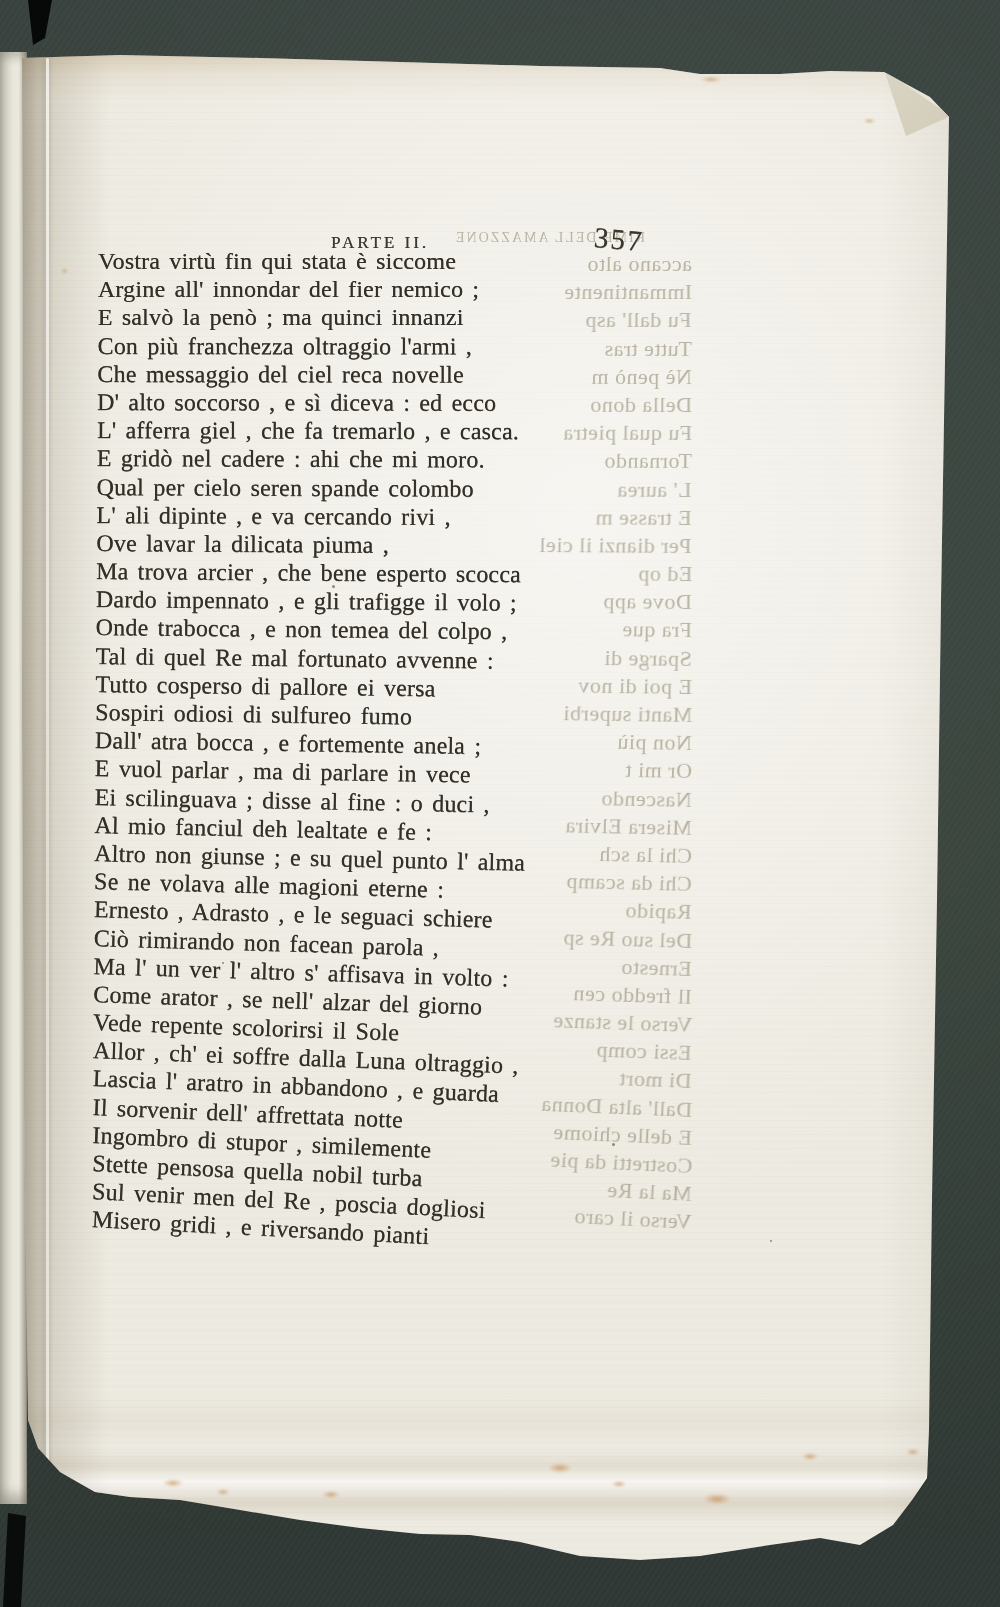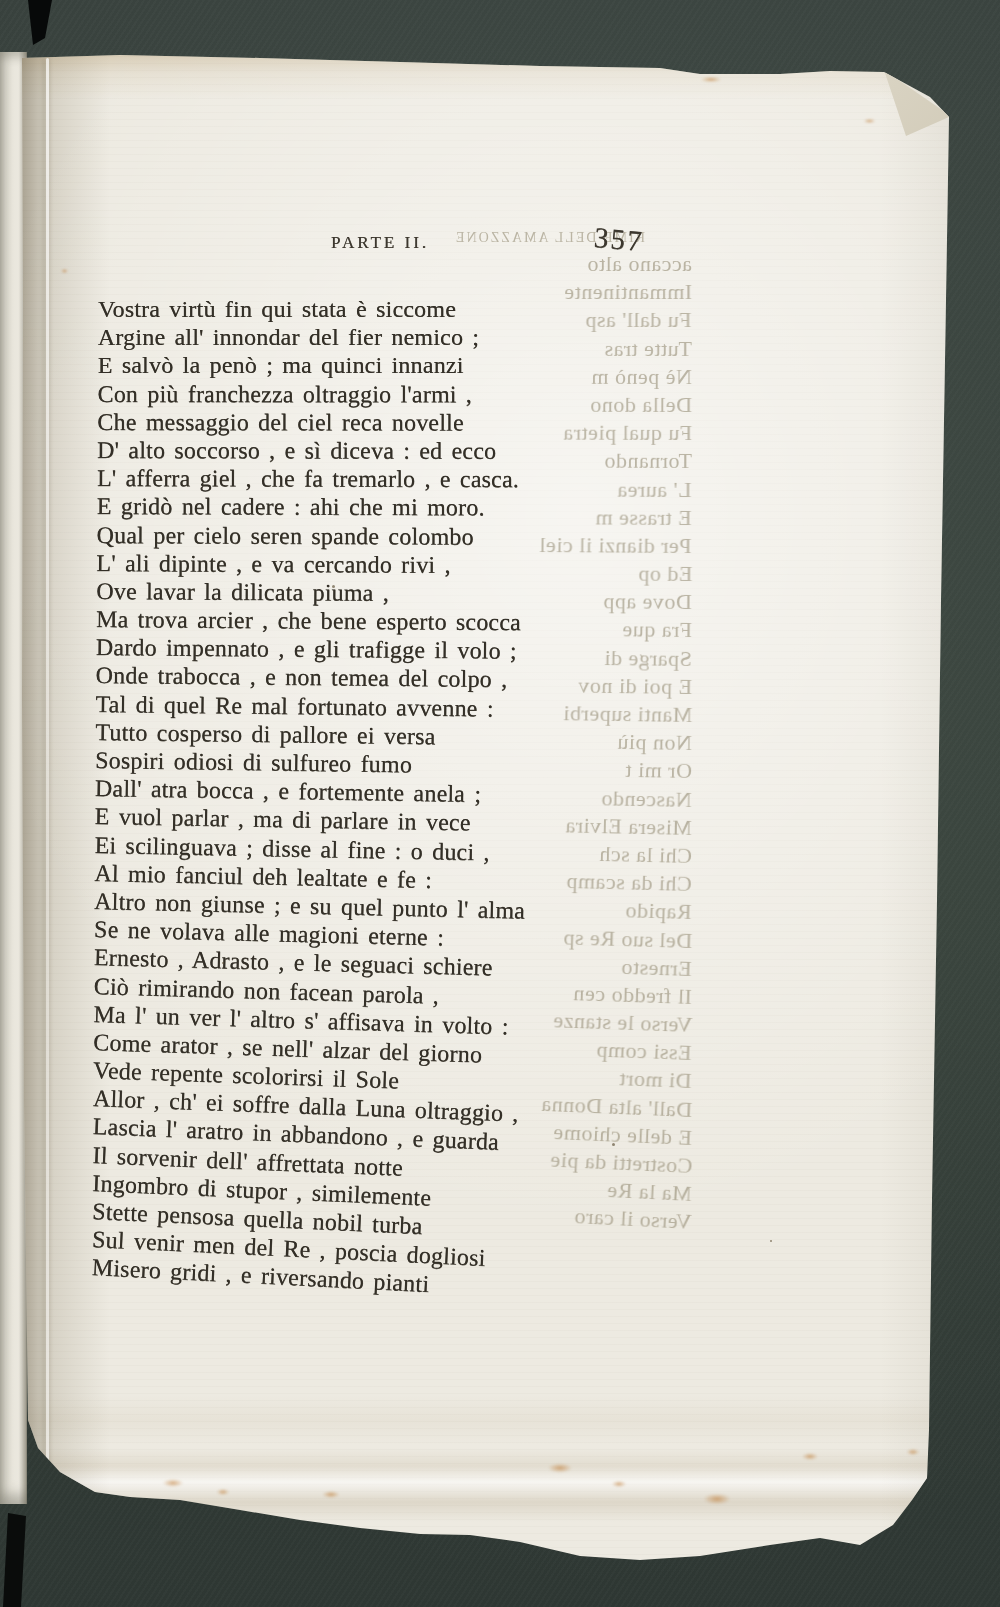--- a/index.html
+++ b/index.html
@@ -159,21 +159,21 @@
       <div class="ghost-line" style="transform: rotate(1.95976deg);"><span>Verso le stanze</span></div>
       <div class="ghost-line" style="transform: rotate(2.08474deg);"><span>Essi comp</span></div>
       <div class="ghost-line" style="transform: rotate(2.21289deg);"><span>Di mort</span></div>
       <div class="ghost-line" style="transform: rotate(2.34417deg);"><span>Dall' alta Donna</span></div>
       <div class="ghost-line" style="transform: rotate(2.47856deg);"><span>E delle chiome</span></div>
       <div class="ghost-line" style="transform: rotate(2.61601deg);"><span>Costretti da pie</span></div>
       <div class="ghost-line" style="transform: rotate(2.7565deg);"><span>Ma la Re</span></div>
       <div class="ghost-line" style="transform: rotate(2.9deg);"><span>Verso il caro</span></div>
     </div>
   <div class="poem-block">
-      <div class="poem-line" style="transform: translateX(0px) rotate(0deg); margin-top: 48px;">Vostra virtù fin qui stata è siccome</div>
+      <div class="poem-line" style="transform: translateX(0px) rotate(0deg);">Vostra virtù fin qui stata è siccome</div>
       <div class="poem-line" style="transform: translateX(-0.18px) rotate(0.0072257deg);">Argine all' innondar del fier nemico ;</div>
       <div class="poem-line" style="transform: translateX(-0.36px) rotate(0.0234765deg);">E salvò la penò ; ma quinci innanzi</div>
       <div class="poem-line" style="transform: translateX(-0.54px) rotate(0.0467724deg);">Con più franchezza oltraggio l'armi ,</div>
       <div class="poem-line" style="transform: translateX(-0.72px) rotate(0.0762756deg);">Che messaggio del ciel reca novelle</div>
       <div class="poem-line" style="transform: translateX(-0.9px) rotate(0.111464deg);">D' alto soccorso , e sì diceva : ed ecco</div>
       <div class="poem-line" style="transform: translateX(-1.08px) rotate(0.151964deg);">L' afferra giel , che fa tremarlo , e casca.</div>
       <div class="poem-line" style="transform: translateX(-1.26px) rotate(0.197492deg);">E gridò nel cadere : ahi che mi moro.</div>
       <div class="poem-line" style="transform: translateX(-1.44px) rotate(0.24782deg);">Qual per cielo seren spande colombo</div>
       <div class="poem-line" style="transform: translateX(-1.62px) rotate(0.302758deg);">L' ali dipinte , e va cercando rivi ,</div>
       <div class="poem-line" style="transform: translateX(-1.8px) rotate(0.362146deg);">Ove lavar la dilicata piuma ,</div>

